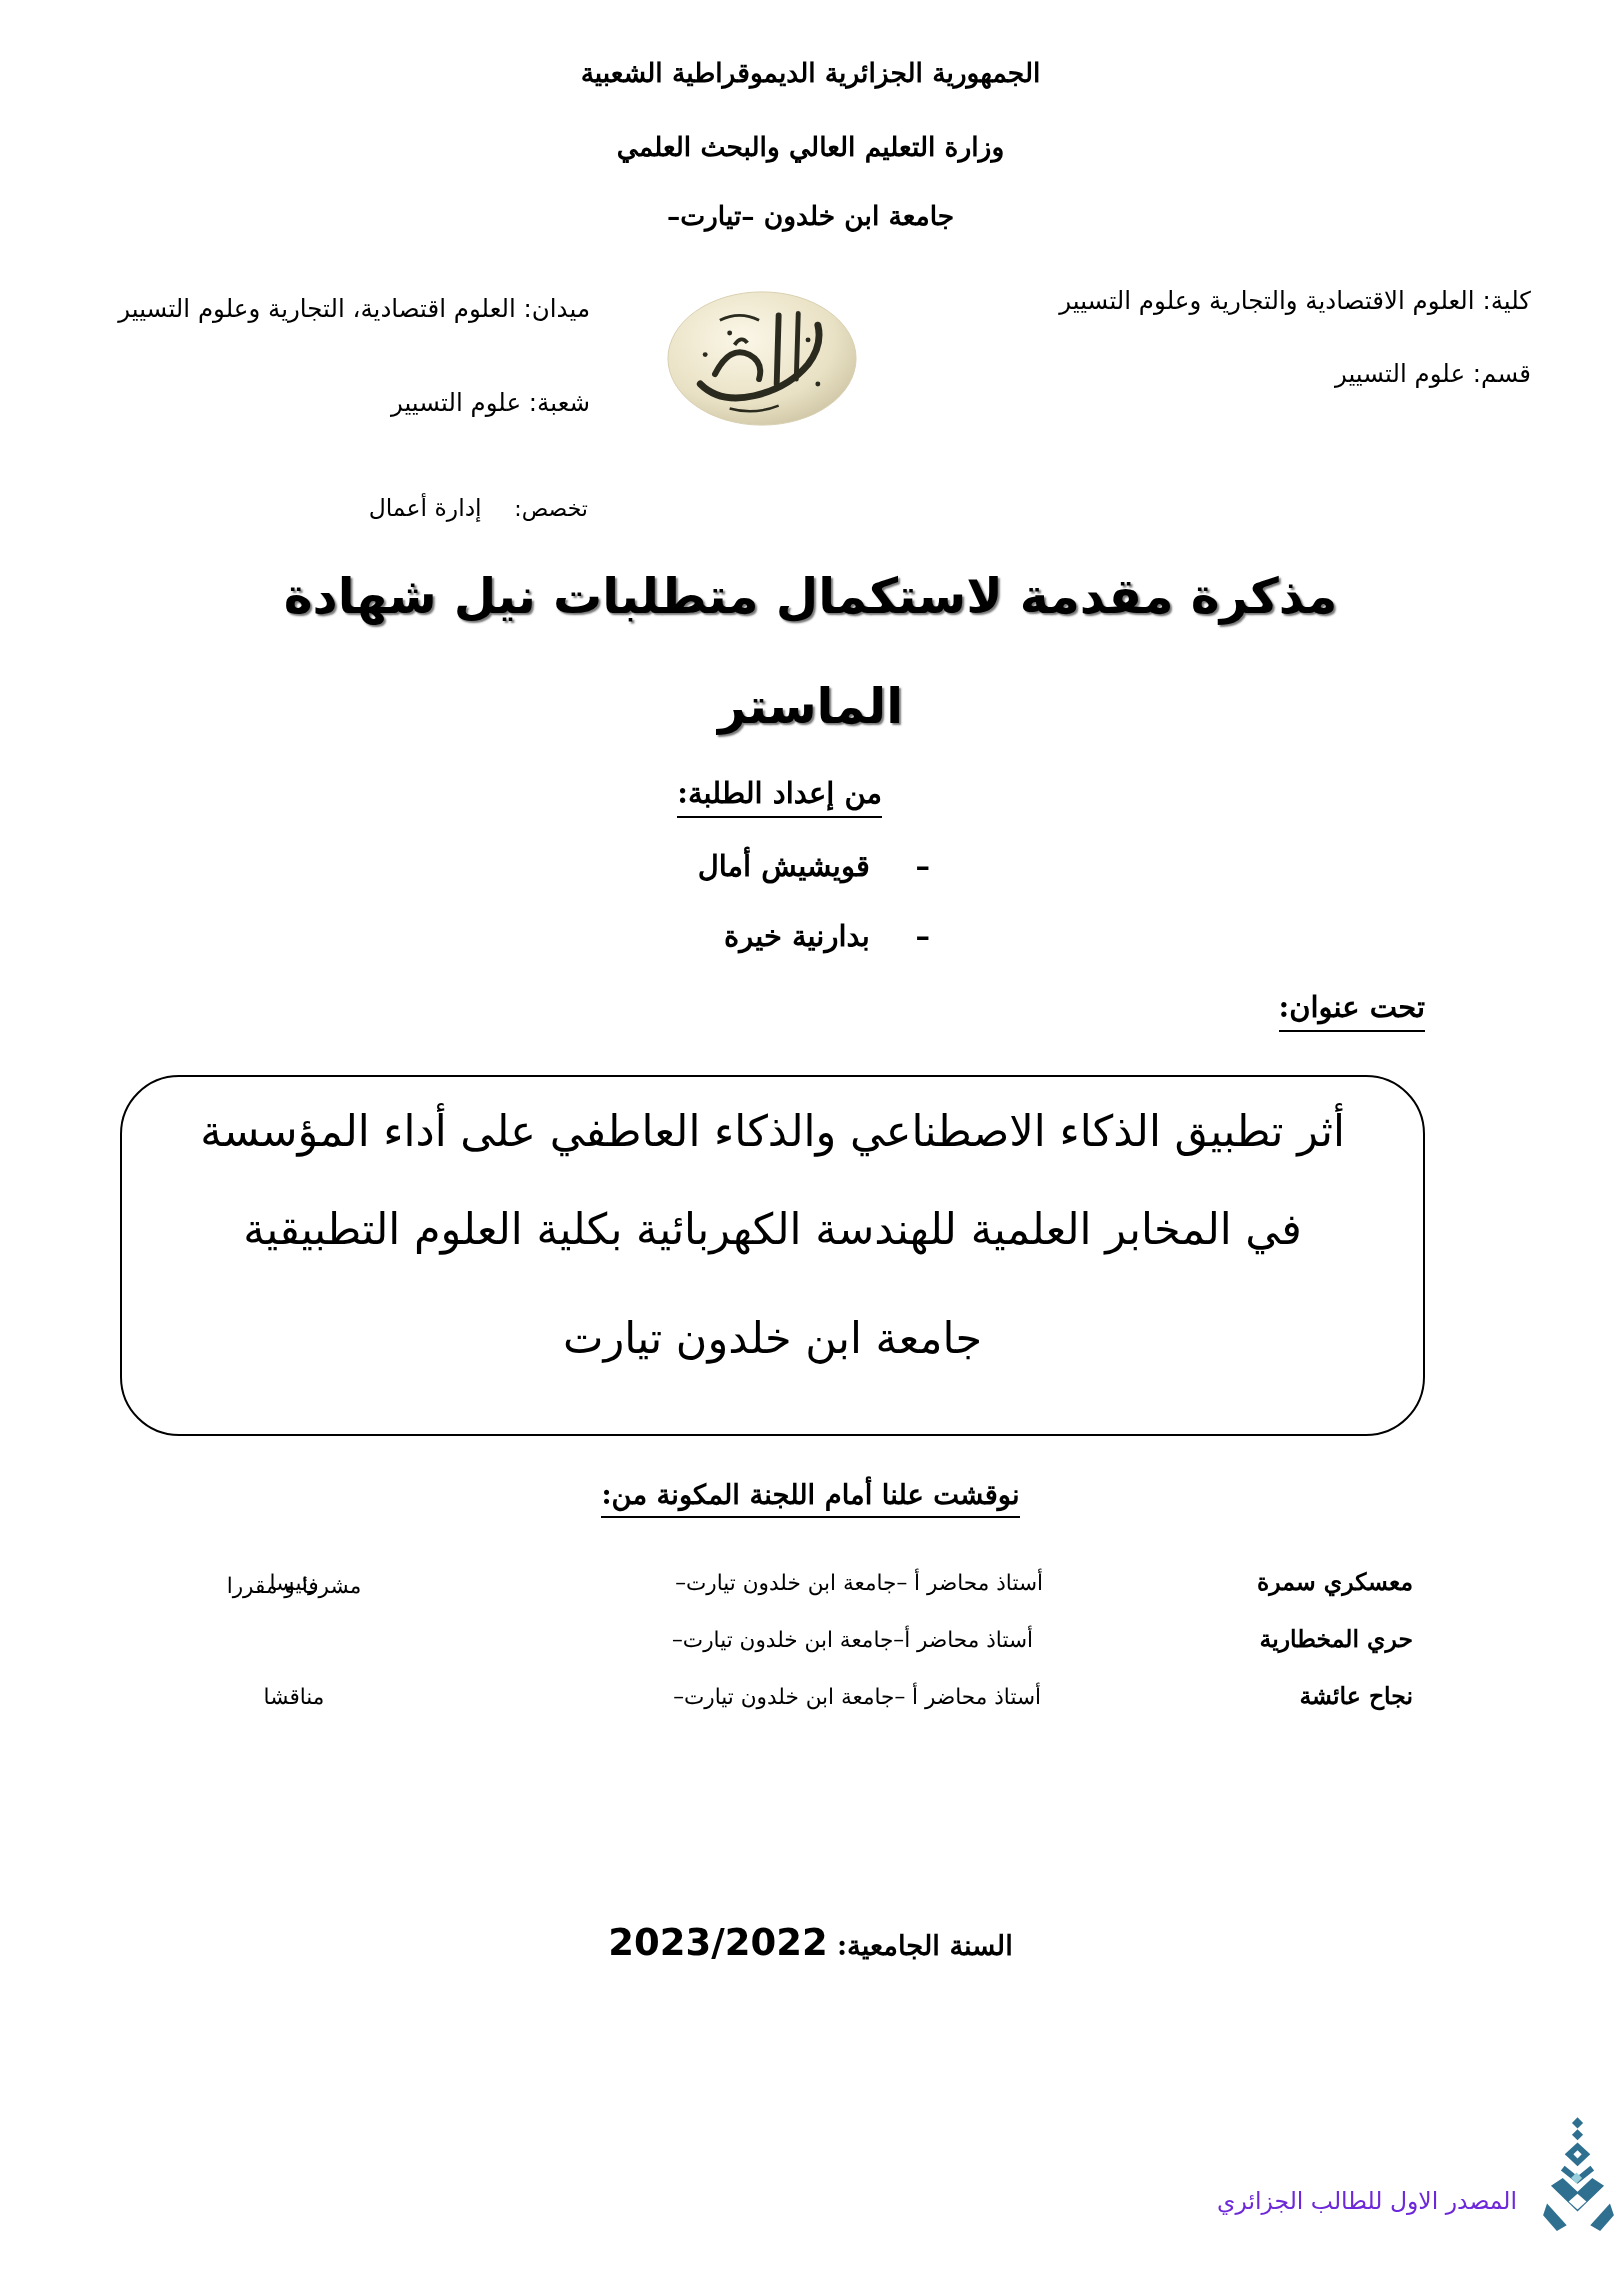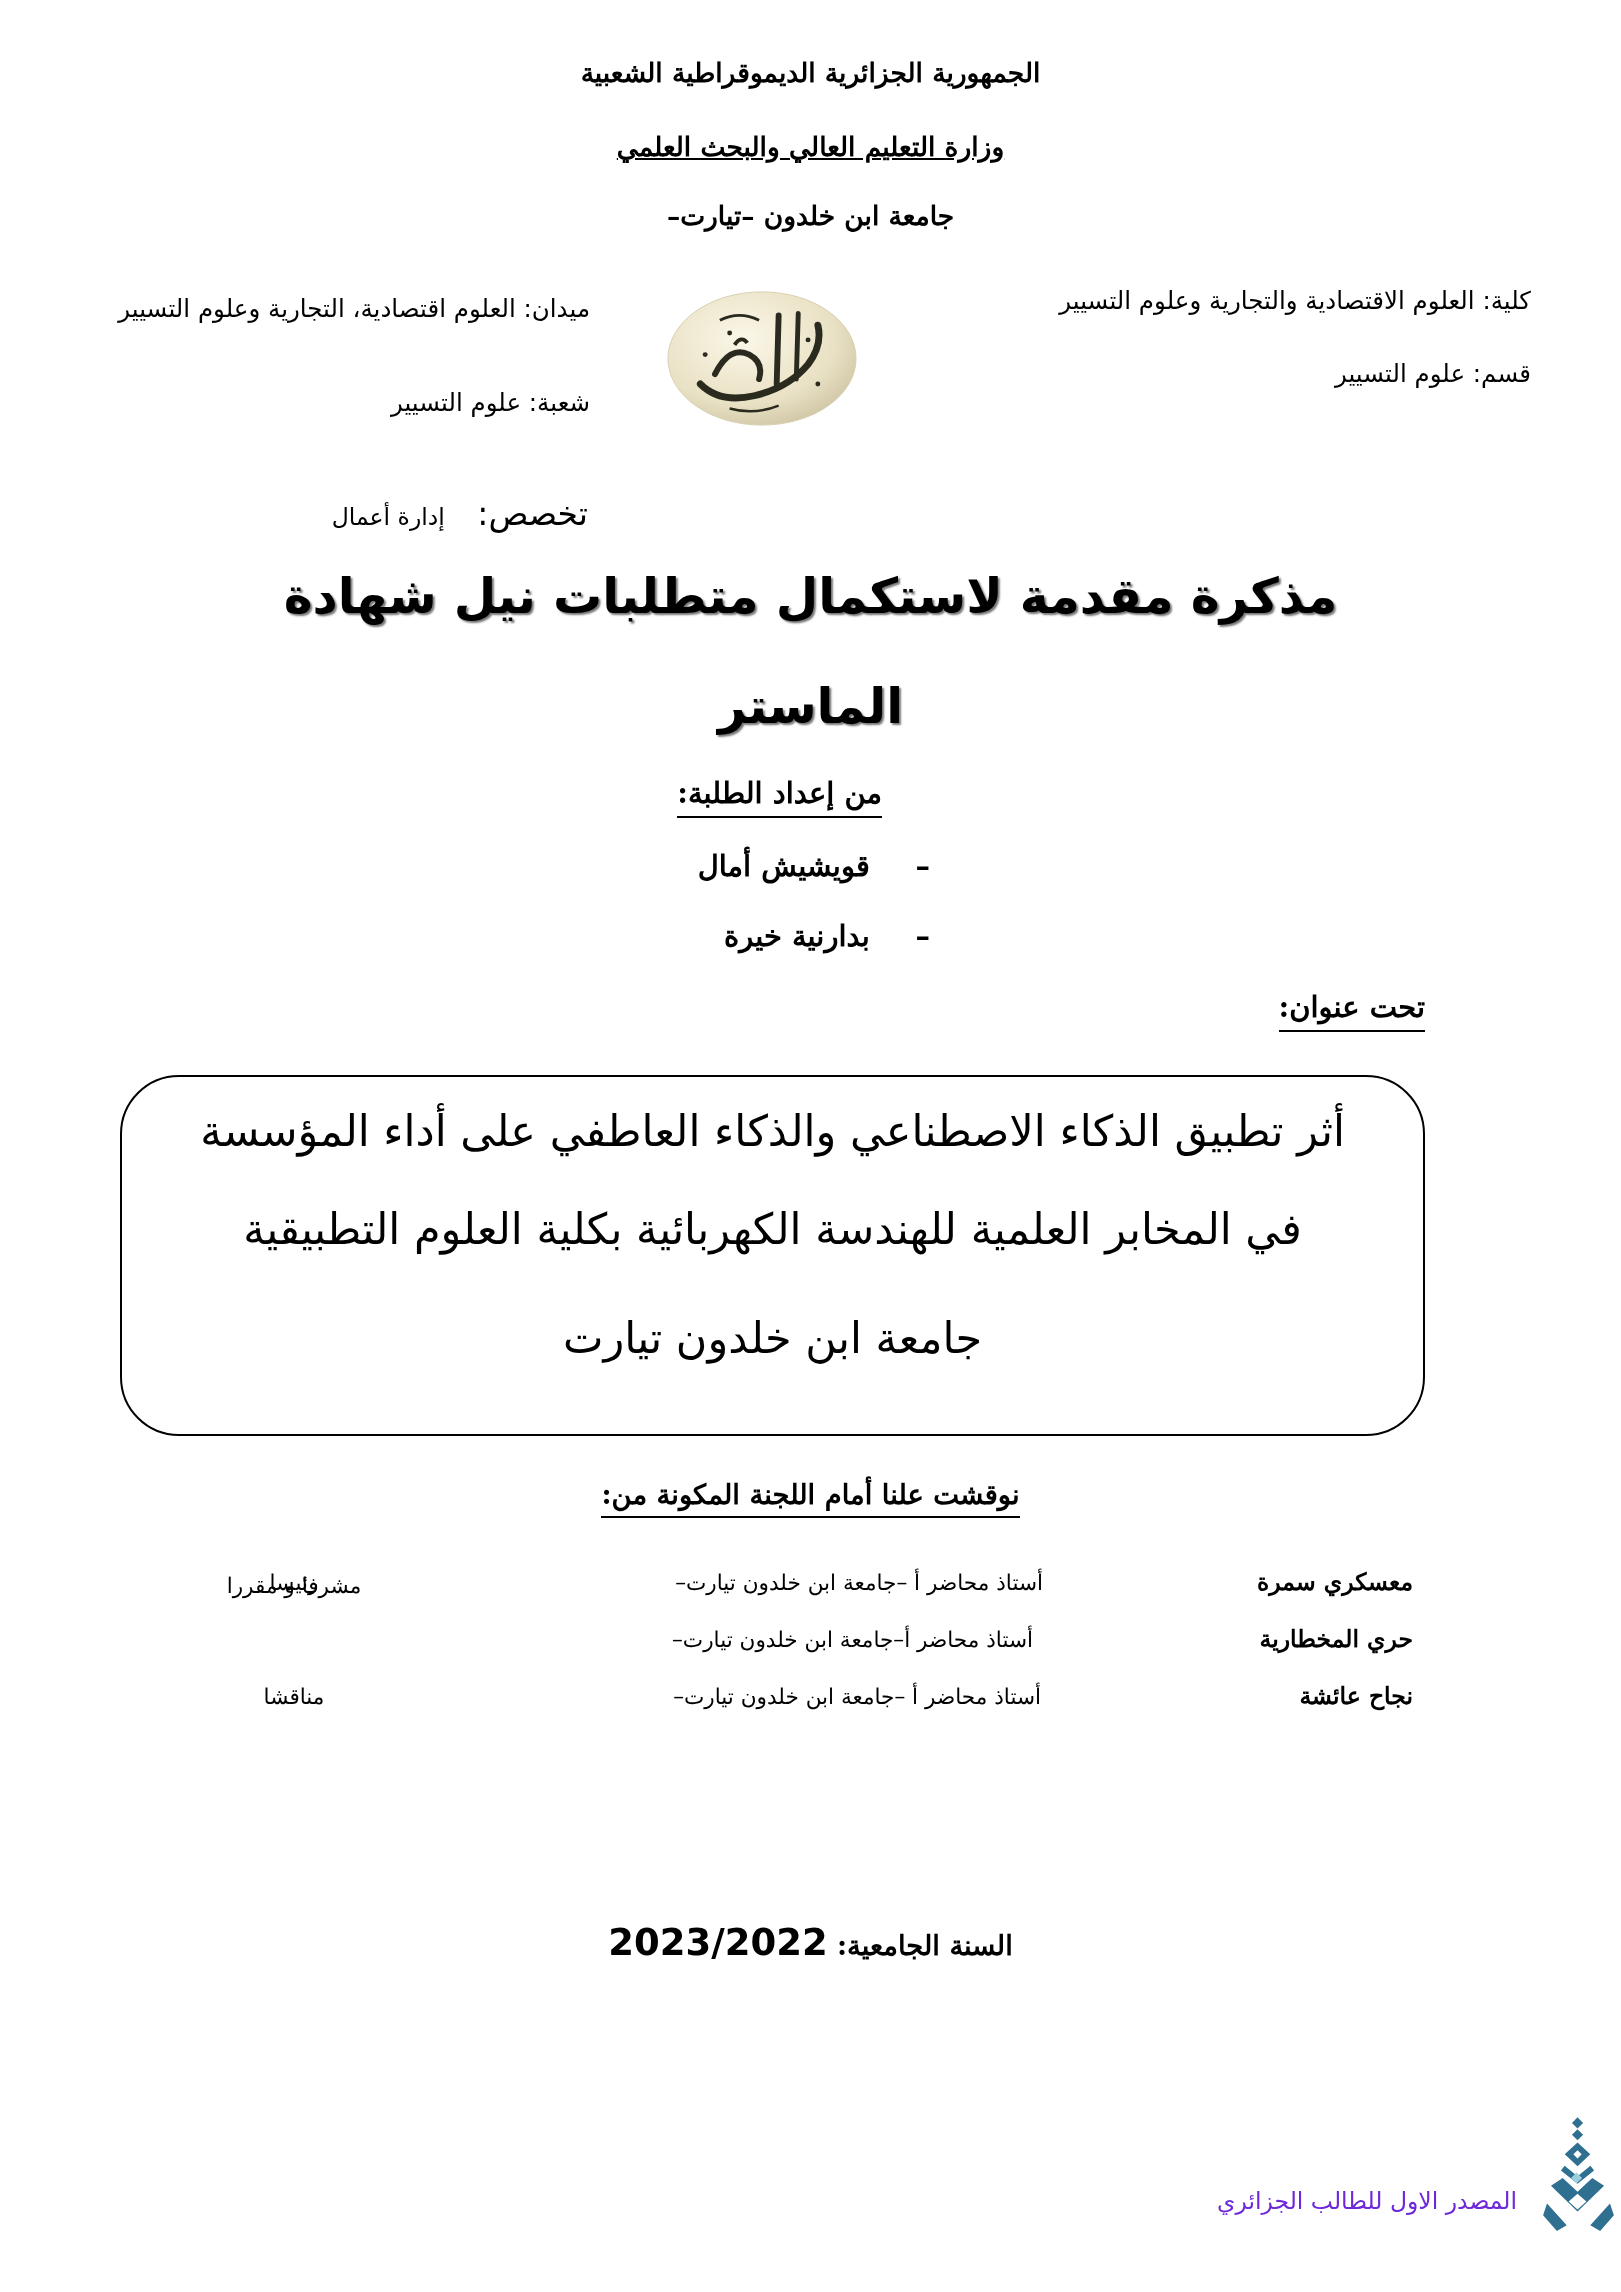--- a/index.html
+++ b/index.html
@@ -149,31 +149,31 @@
       width: 363px;
       text-align: center;
       direction: rtl;
       white-space: nowrap;
     }
   </style>
 </head>
 <body>
 
 <div class="abs center-line header-line rtl" style="top:57px;">الجمهورية الجزائرية الديموقراطية الشعبية</div>
-<div class="abs center-line header-line rtl" style="top:131px;text-decoration:underline;">وزارة التعليم العالي والبحث العلمي</div>
+<div class="abs center-line header-line rtl" style="top:131px;">وزارة التعليم العالي والبحث العلمي</div>
 <div class="abs center-line header-line rtl" style="top:200px;">جامعة ابن خلدون –تيارت–</div>
 
 <div class="abs info-text" style="right:90px; top:286px;">كلية: العلوم الاقتصادية والتجارية وعلوم التسيير</div>
 <div class="abs info-text" style="right:90px; top:359px;">قسم: علوم التسيير</div>
 
 <div class="abs info-text" style="right:1031px; top:294px;">ميدان: العلوم اقتصادية، التجارية وعلوم التسيير</div>
 <div class="abs info-text" style="right:1031px; top:388px;">شعبة: علوم التسيير</div>
 
 <div class="abs info-text" style="right:1033px; top:494px; font-size:23.5px;">
-  <span style="font-size:33px;margin-top:30px;">تخصص:</span>
+  <span style="font-size:22px;margin-top:30px;">تخصص:</span>
   <span style="display:inline-block; width:17.6px;"></span>
   <span>إدارة أعمال</span>
 </div>
 
 <div class="abs logo-seal">
   <svg width="202" height="145" viewBox="0 0 206 148">
     <defs>
       <radialGradient id="sealGrad" cx="40%" cy="35%" r="70%">
         <stop offset="0%" stop-color="#fbf7e8"></stop>
         <stop offset="70%" stop-color="#e9e1c4"></stop>

